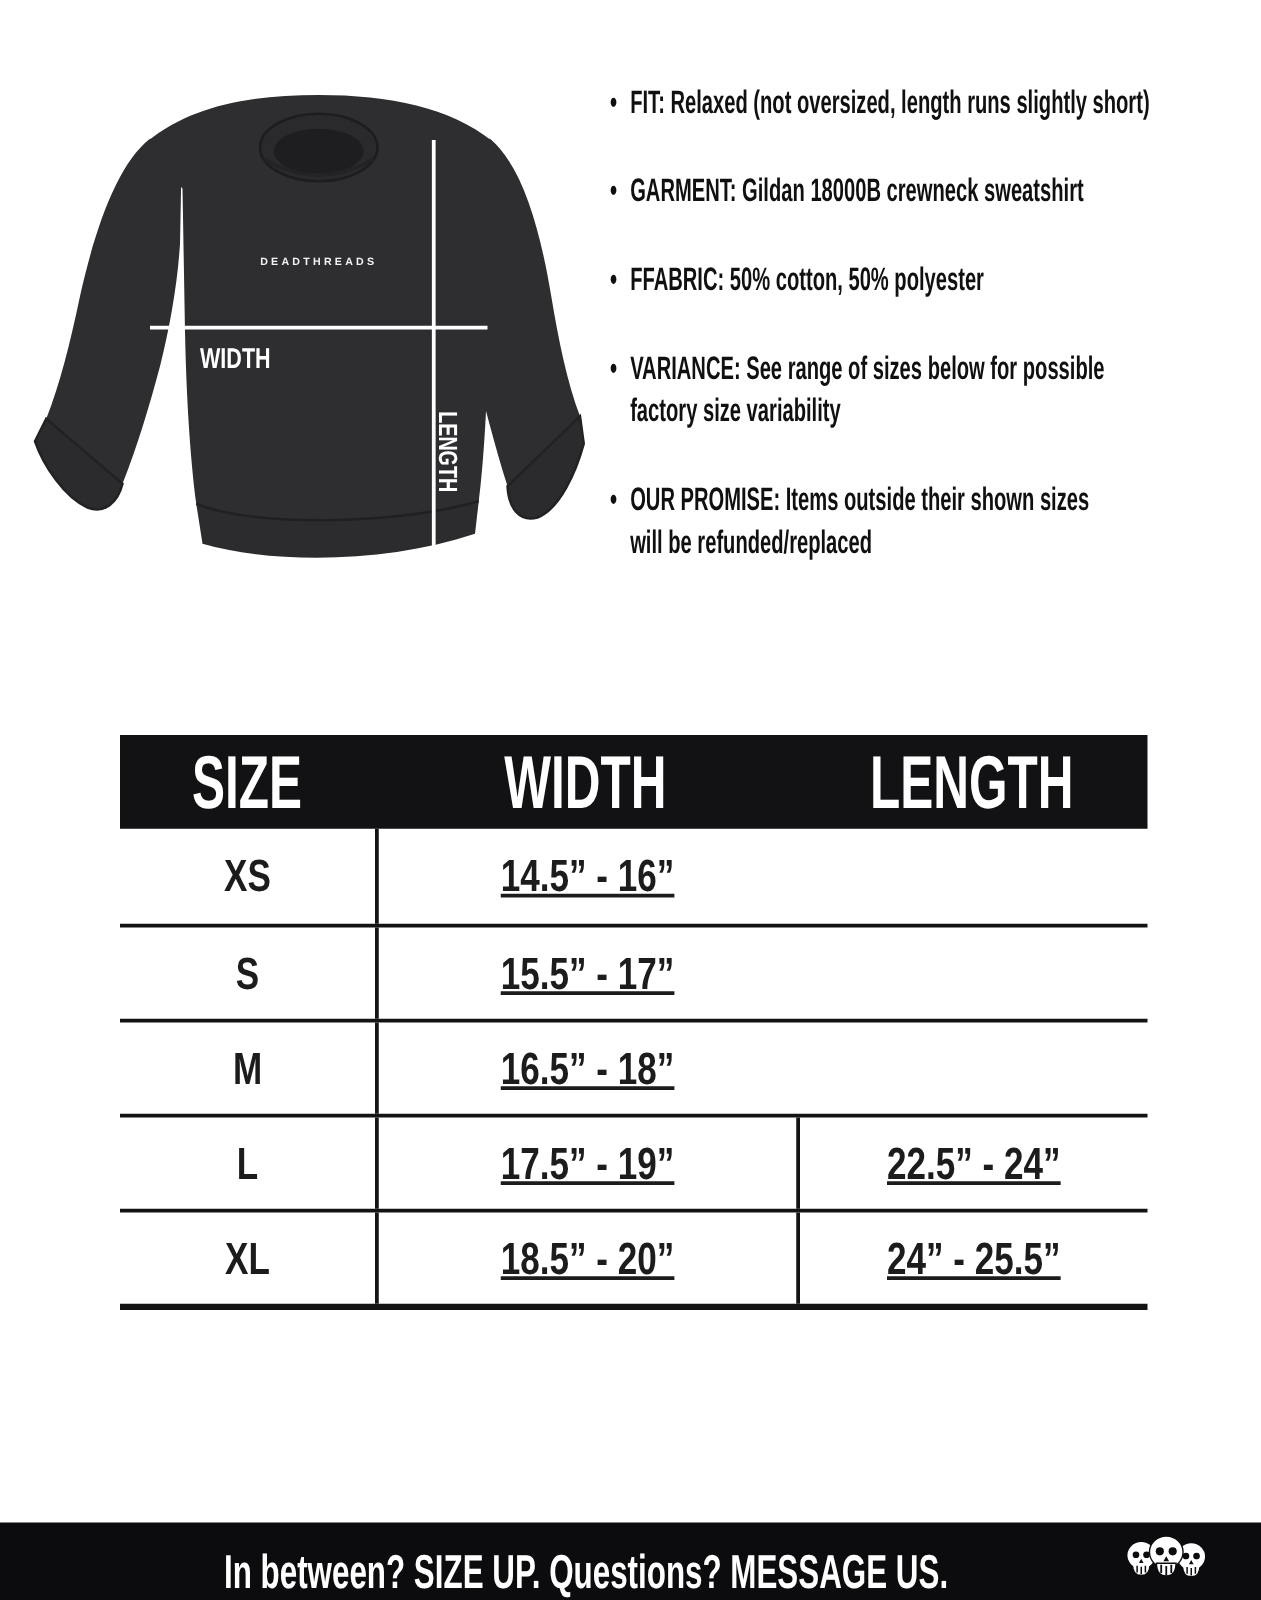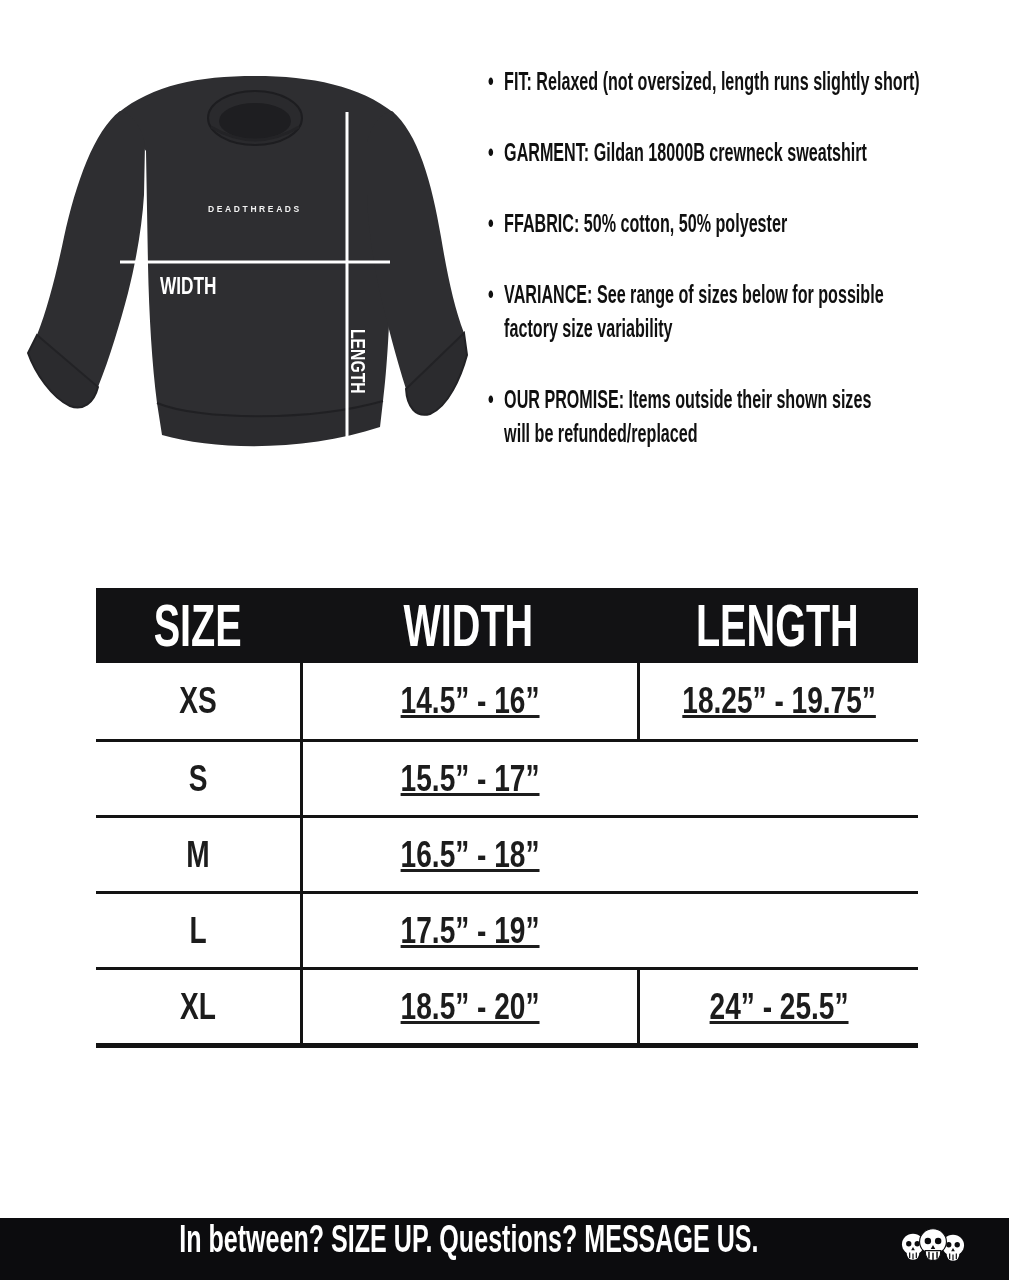--- a/index.html
+++ b/index.html
@@ -45,21 +45,21 @@
   .td .cond { display:inline-block; transform:scaleX(0.78); white-space:nowrap; }
   .td.col-width, .td.col-length { border-left:3px solid #131313;text-decoration:underline; }
 
   
   .footer {
     position:absolute; left:0; top:1218px; width:1009px; height:62px;
     background:#0c0c0e;
   }
   .footer-text {
     position:absolute; left:0; right:92px; top:0; height:62px;
-    display:flex; align-items:flex-start; justify-content:center;
+    display:flex; align-items:flex-end; justify-content:center;
     color:#ffffff; font-size:38px; font-weight:700;margin-left:20px;
   }
   .footer-text .cond { display:inline-block; transform:scaleX(0.66); white-space:nowrap; }
   .skulls { position:absolute; right:40px; top:7px; width:72px; height:48px; }
 </style>
 </head>
 <body>
 
 <div>
 
@@ -136,46 +136,46 @@
         </div>
     </div>
     <div class="tbody">
       <div class="tr">
         <div class="td col-size">
             <span class="cond">XS</span>
           </div>
         <div class="td col-width">
             <span class="cond">14.5” - 16”</span>
           </div>
+      </div>
+      <div class="tr">
+        <div class="td col-size">
+            <span class="cond">S</span>
+          </div>
+        <div class="td col-width">
+            <span class="cond">15.5” - 17”</span>
+          </div>
+      </div>
+      <div class="tr">
+        <div class="td col-size">
+            <span class="cond">M</span>
+          </div>
+        <div class="td col-width">
+            <span class="cond">16.5” - 18”</span>
+          </div>
+      </div>
+      <div class="tr">
+        <div class="td col-size">
+            <span class="cond">L</span>
+          </div>
+        <div class="td col-width">
+            <span class="cond">17.5” - 19”</span>
+          </div>
         <div class="td col-length">
-            <span class="cond">18.25” - 19.75”</span>
-          </div>
-      </div>
-      <div class="tr">
-        <div class="td col-size">
-            <span class="cond">S</span>
-          </div>
-        <div class="td col-width">
-            <span class="cond">15.5” - 17”</span>
-          </div>
-      </div>
-      <div class="tr">
-        <div class="td col-size">
-            <span class="cond">M</span>
-          </div>
-        <div class="td col-width">
-            <span class="cond">16.5” - 18”</span>
-          </div>
-      </div>
-      <div class="tr">
-        <div class="td col-size">
-            <span class="cond">L</span>
-          </div>
-        <div class="td col-width">
-            <span class="cond">17.5” - 19”</span>
+            <span class="cond">22.5” - 24”</span>
           </div>
       </div>
       <div class="tr">
         <div class="td col-size">
             <span class="cond">XL</span>
           </div>
         <div class="td col-width">
             <span class="cond">18.5” - 20”</span>
           </div>
         <div class="td col-length">

